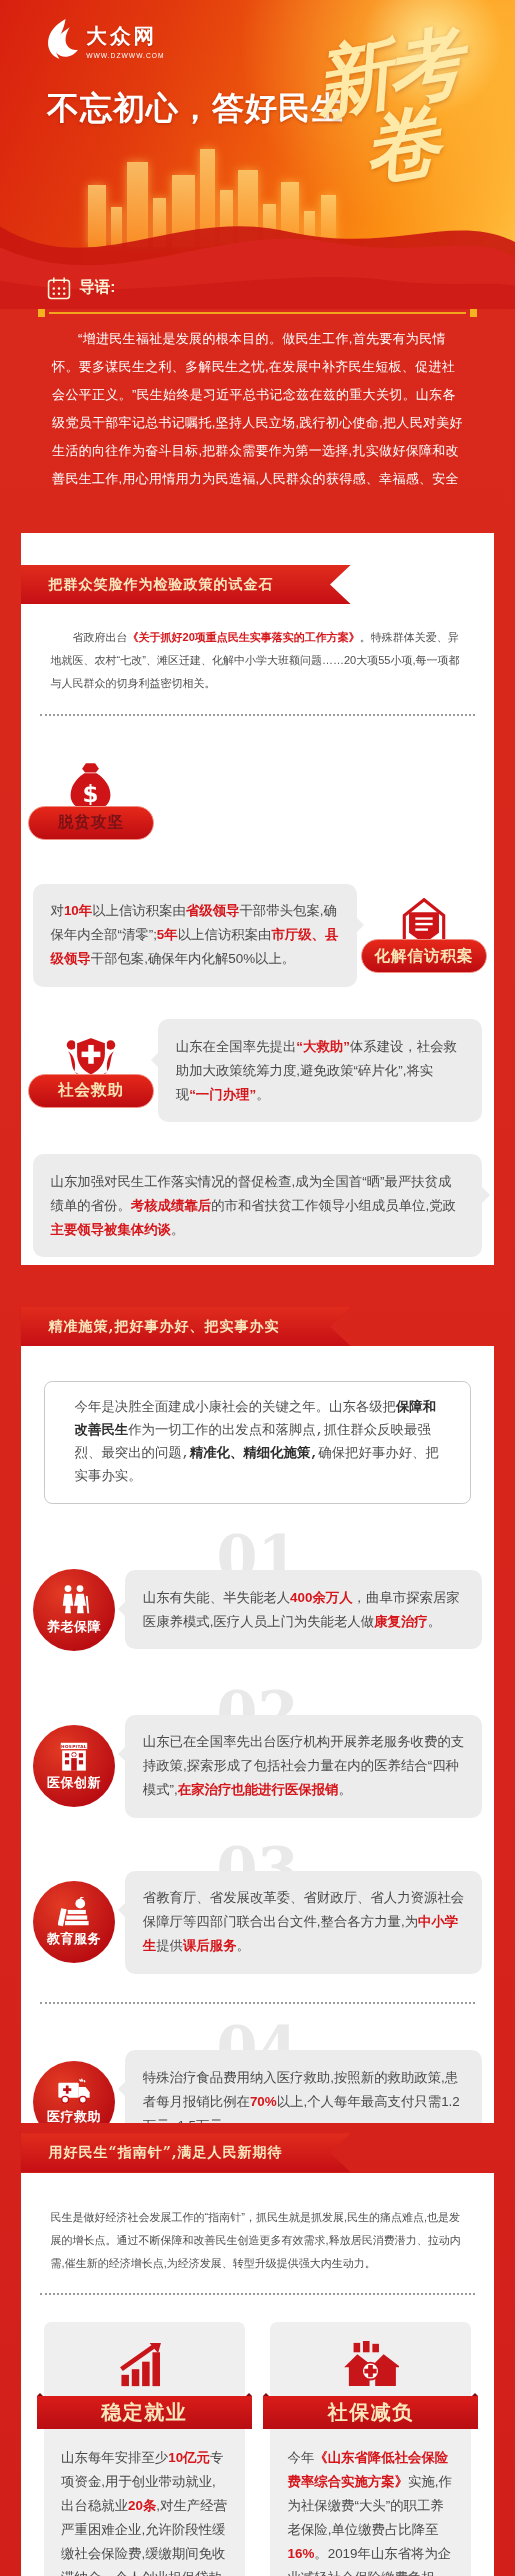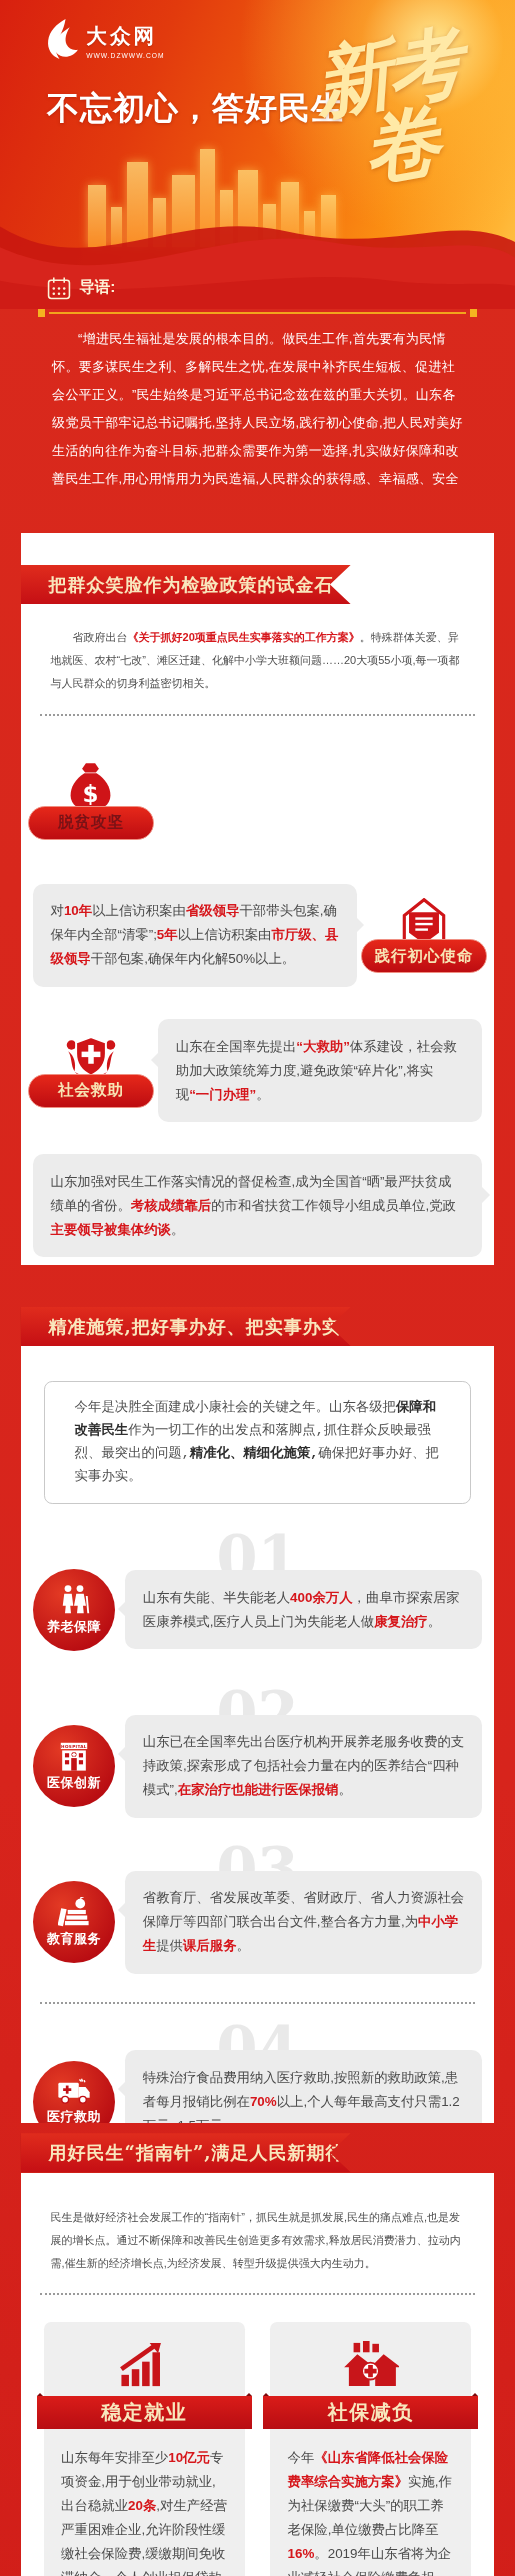--- a/index.html
+++ b/index.html
@@ -30,21 +30,21 @@
   .intro{height:185px;padding:0 49px;box-sizing:border-box;overflow:hidden;}
   .gline{position:relative;height:1.5px;background:#f2a51d;margin:3.1px 0;}
   .gline::before,.gline::after{content:"";position:absolute;top:-3.1px;width:7.7px;height:7.7px;background:#f5b320;}
   .gline::before{left:-11.3px;} .gline::after{right:-11.3px;}
   .intro-text{color:#fff;font-size:13px;line-height:28px;text-indent:2em;margin:11.3px 3.1px 9.3px;letter-spacing:0.3px;}
 
   
   .ribbon{height:39px;width:330px;background:linear-gradient(180deg,#e02c1d 0%,#c50f14 100%);
     clip-path:polygon(0 0,100% 0,calc(100% - 20.6px) 50%,100% 100%,0 100%);
     display:flex;align-items:center;padding-left:28px;box-sizing:border-box;
-    color:#f9e7bd;font-size:18px;font-weight:bold;font-family:"DejaVu Serif",serif;letter-spacing:1px;
+    color:#f9e7bd;font-size:14px;font-weight:bold;font-family:"DejaVu Serif",serif;letter-spacing:1px;
     filter:drop-shadow(0 2.1px 3.1px rgba(120,10,5,.35));}
   .ribbon-row{height:39px;margin-left:20.6px;}
   .gap2{height:42px;} .gap3{height:10.3px;} .gap3b{height:1px;}
 
   
   .card{margin:0 20.6px;background:#fff;overflow:hidden;box-sizing:border-box;}
   .card1{height:732px;} .card2{height:777px;position:relative;} .card3{height:792px;}
   .card1 .ribbon{margin-top:32px;}
   .lead{color:#4f4f4f;font-size:11px;line-height:23px;margin:21.6px 30px 0;text-indent:2em;}
   .dotted{border-top:2.1px dotted #9a9a9a;margin:19.6px 19.6px;height:0;}
@@ -168,21 +168,21 @@
 
     <div class="srow icon-right">
       <div class="badge-col">
         <svg width="52" height="49" viewBox="0 0 66 62">
           <path fill="none" stroke="#cf1418" stroke-width="4" d="M33 2 8 22v36h50V22z"></path>
           <path fill="#cf1418" d="M14 18h38v26l-19 14-19-14z"></path>
           <line x1="22" y1="26" x2="44" y2="26" stroke="#fff" stroke-width="3"></line>
           <line x1="22" y1="33" x2="44" y2="33" stroke="#fff" stroke-width="3"></line>
           <line x1="22" y1="40" x2="38" y2="40" stroke="#fff" stroke-width="3"></line>
         </svg>
-        <div class="pill">践行初心使命</div>
+        <div class="pill">化解信访积案</div>
       </div>
       <div class="bubble"><span>对</span><span class="hl">10年</span><span>以上信访积案由</span><span class="hl">省级领导</span><span>干部带头包案,确保年内全部“清零”;</span><span class="hl">5年</span><span>以上信访积案由</span><span class="hl">市厅级、县级领导</span><span>干部包案,确保年内化解50%以上。</span></div>
     </div>
 
     <div class="srow icon-left">
       <div class="badge-col">
         <svg width="52" height="47" viewBox="0 0 66 60">
           <circle cx="8" cy="14" r="6" fill="#cf1418"></circle>
             <circle cx="58" cy="14" r="6" fill="#cf1418"></circle>
           <path fill="#cf1418" d="M4 22c8 6 10 16 8 26 8 8 34 8 42 0-2-10 0-20 8-26-6 10-2 22-12 30H16C6 44 10 32 4 22z"></path>

